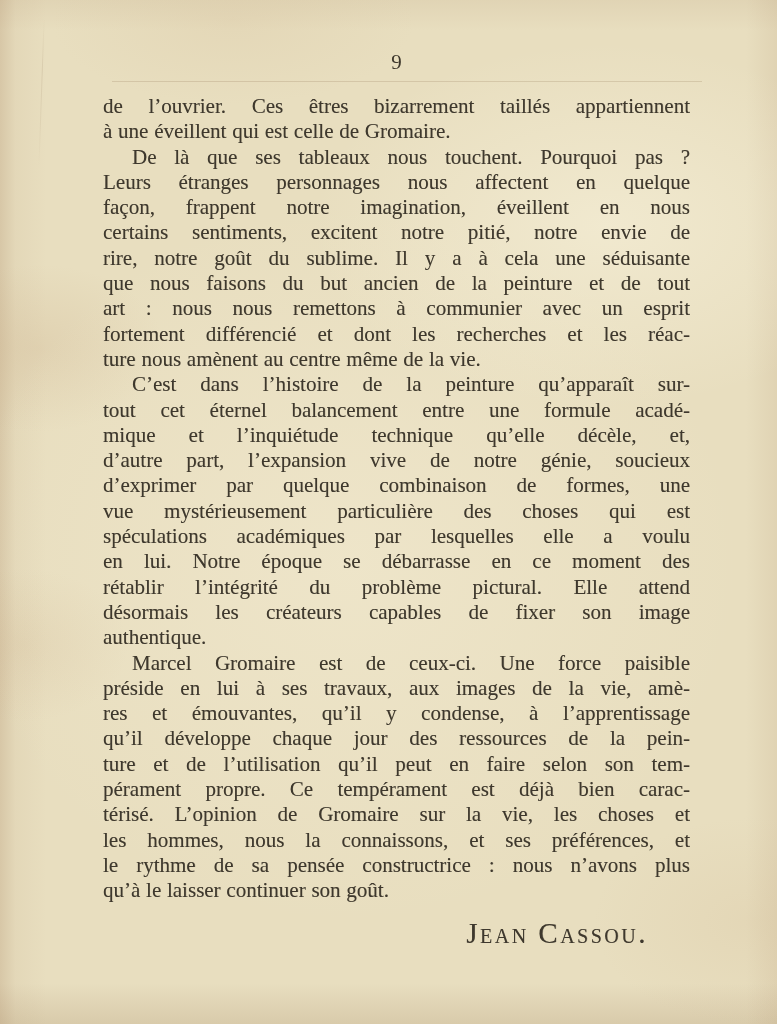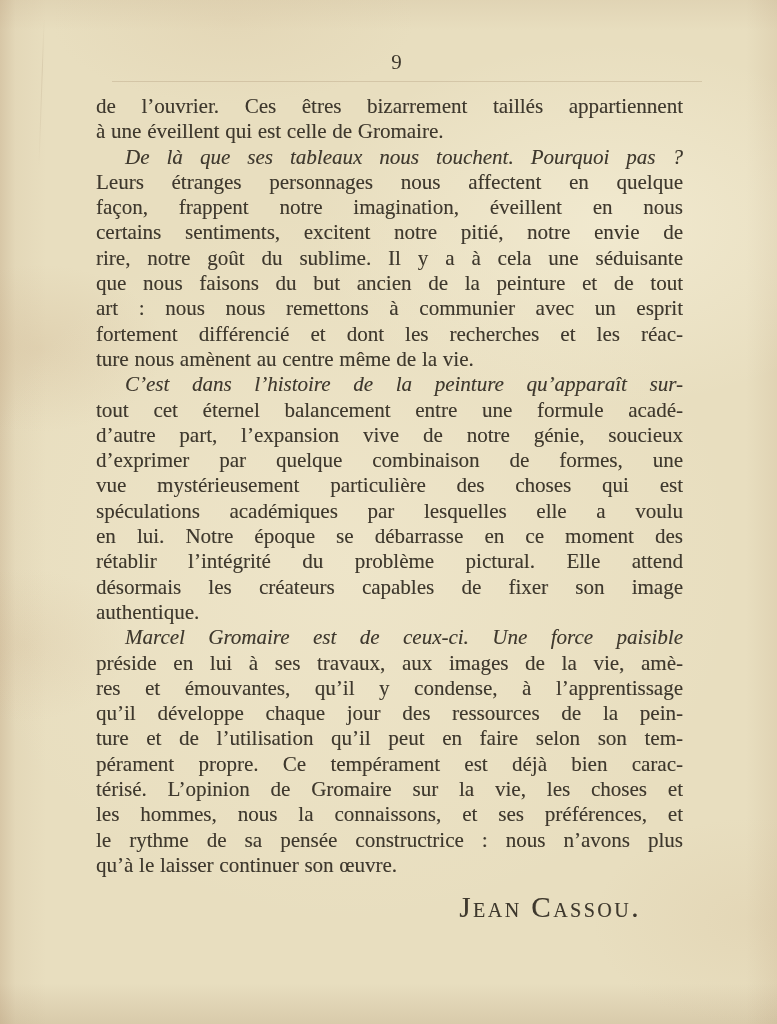--- a/index.html
+++ b/index.html
@@ -50,40 +50,39 @@
     top: 18px;
     left: 41px;
     width: 1px;
     height: 150px;
     background: linear-gradient(180deg, rgba(150,125,95,0) 0%, rgba(150,125,95,0.18) 35%, rgba(150,125,95,0.10) 70%, rgba(150,125,95,0) 100%);
     transform: rotate(2deg);
   }
   .text-block {
     position: absolute;
     top: 94px;
-    left: 96px;
+    left: 103px;
     width: 587px;
     font-size: 21px;
     line-height: 25.3px;
     text-shadow: 0.3px 0.3px 0 rgba(62, 56, 45, 0.35);
   }
   .paragraph { margin: 0; }
   .line {
     height: 25.3px;
     overflow: hidden;
     text-align: justify;
     text-align-last: justify;
     word-spacing: 0.5px;
   }
   .line.last {
     text-align-last: left;
   }
   .line.indent {
     text-indent: 29px;
-    font-style: italic;
   }
   .signature {
     margin-top: 17px;
     height: 26px;
     padding-right: 42px;
     text-align: right;
     font-variant-caps: small-caps;
     letter-spacing: 2.5px;
     font-size: 29px;
   }
@@ -108,37 +107,38 @@
           <div class="line">certains sentiments, excitent notre pitié, notre envie de</div>
           <div class="line">rire, notre goût du sublime. Il y a à cela une séduisante</div>
           <div class="line">que nous faisons du but ancien de la peinture et de tout</div>
           <div class="line">art : nous nous remettons à communier avec un esprit</div>
           <div class="line">fortement différencié et dont les recherches et les réac-</div>
           <div class="line last">ture nous amènent au centre même de la vie.</div>
         </div>
         <div class="paragraph">
           <div class="line indent">C’est dans l’histoire de la peinture qu’apparaît sur-</div>
           <div class="line">tout cet éternel balancement entre une formule acadé-</div>
+          <div class="line">mique et l’inquiétude technique qu’elle décèle, et,</div>
           <div class="line">d’autre part, l’expansion vive de notre génie, soucieux</div>
           <div class="line">d’exprimer par quelque combinaison de formes, une</div>
           <div class="line">vue mystérieusement particulière des choses qui est</div>
           <div class="line">spéculations académiques par lesquelles elle a voulu</div>
           <div class="line">en lui. Notre époque se débarrasse en ce moment des</div>
           <div class="line">rétablir l’intégrité du problème pictural. Elle attend</div>
           <div class="line">désormais les créateurs capables de fixer son image</div>
           <div class="line last">authentique.</div>
         </div>
         <div class="paragraph">
           <div class="line indent">Marcel Gromaire est de ceux-ci. Une force paisible</div>
           <div class="line">préside en lui à ses travaux, aux images de la vie, amè-</div>
           <div class="line">res et émouvantes, qu’il y condense, à l’apprentissage</div>
           <div class="line">qu’il développe chaque jour des ressources de la pein-</div>
           <div class="line">ture et de l’utilisation qu’il peut en faire selon son tem-</div>
           <div class="line">pérament propre. Ce tempérament est déjà bien carac-</div>
           <div class="line">térisé. L’opinion de Gromaire sur la vie, les choses et</div>
           <div class="line">les hommes, nous la connaissons, et ses préférences, et</div>
           <div class="line">le rythme de sa pensée constructrice : nous n’avons plus</div>
-          <div class="line last">qu’à le laisser continuer son œuvre.</div>
+          <div class="line last">qu’à le laisser continuer son goût.</div>
         </div>
       </div>
     <div class="signature">Jean Cassou.</div>
   </div>
 </div>
 
 </body></html>

